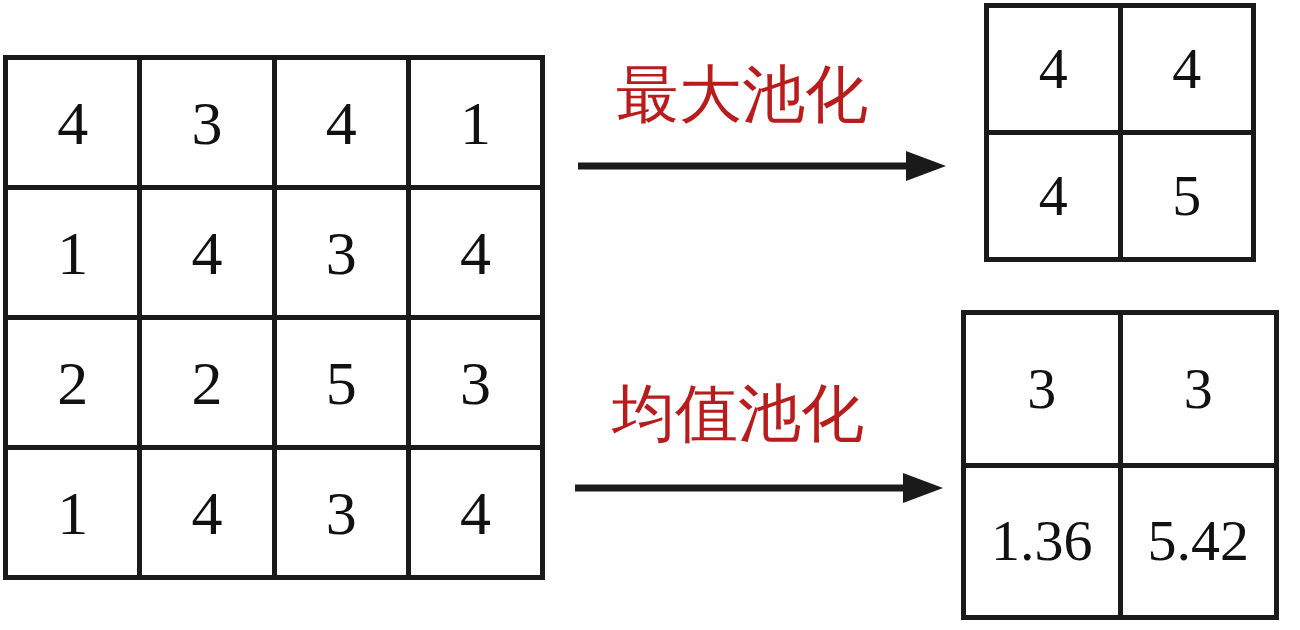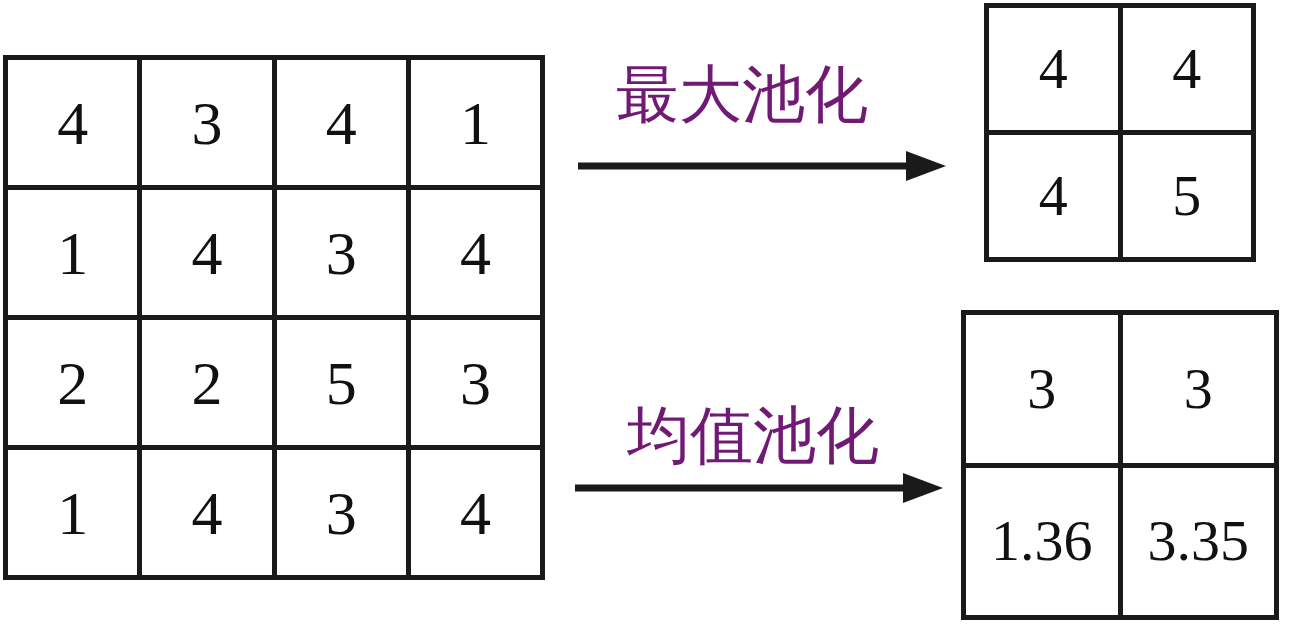--- a/index.html
+++ b/index.html
@@ -69,30 +69,30 @@
   #avgpool-matrix .cell { font-size: 58px; }
 
   
   .arrow { position: absolute; }
   #maxpool-arrow { left: 576px; top: 145px; width: 370px; height: 42px; }
   #avgpool-arrow { left: 573px; top: 467px; width: 370px; height: 42px; }
 
   
   .op-label {
     position: absolute;
-    color: #701a75;
+    color: #b91c1c;
     font-family: "DejaVu Sans", "Liberation Sans", sans-serif;
     font-size: 63px;
     line-height: 1;
     white-space: nowrap;
     letter-spacing: 0px;
     user-select: none;
   }
   #maxpool-label { left: 616px; top: 63px; }
-  #avgpool-label { left: 612px; top: 404px; margin-left: 15px; }
+  #avgpool-label { left: 612px; top: 382px; }
 </style>
 </head>
 <body>
 
 <div id="stage">
 
   <div class="matrix" id="input-matrix">
     <div class="cell">4</div>
     <div class="cell">3</div>
     <div class="cell">4</div>
@@ -132,16 +132,16 @@
 
   <svg class="arrow" id="avgpool-arrow" viewBox="0 0 370 42">
     <line x1="2" y1="21" x2="340" y2="21" stroke="#1a1a1a" stroke-width="7"></line>
     <polygon points="330,6 370,21 330,36" fill="#1a1a1a"></polygon>
   </svg>
 
   <div class="matrix" id="avgpool-matrix">
     <div class="cell">3</div>
     <div class="cell">3</div>
     <div class="cell">1.36</div>
-    <div class="cell">3.35</div>
+    <div class="cell">5.42</div>
   </div>
 
 </div>
 
 </body></html>

